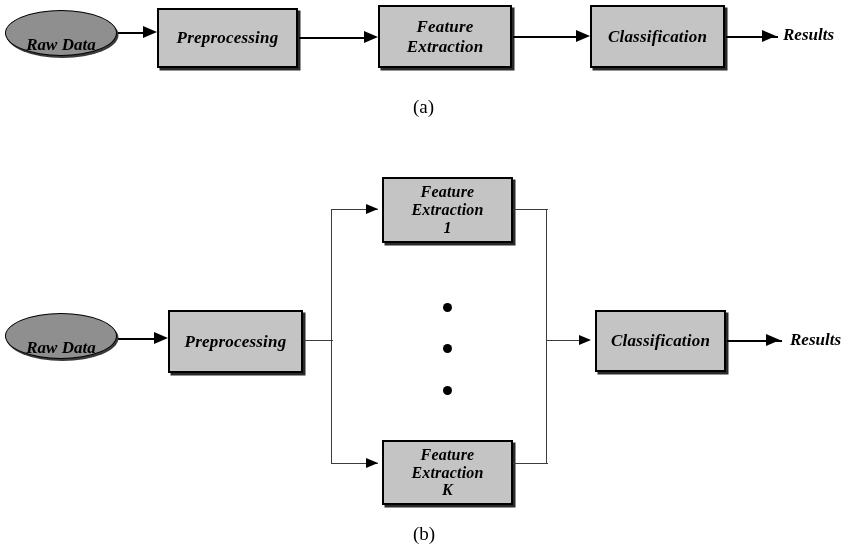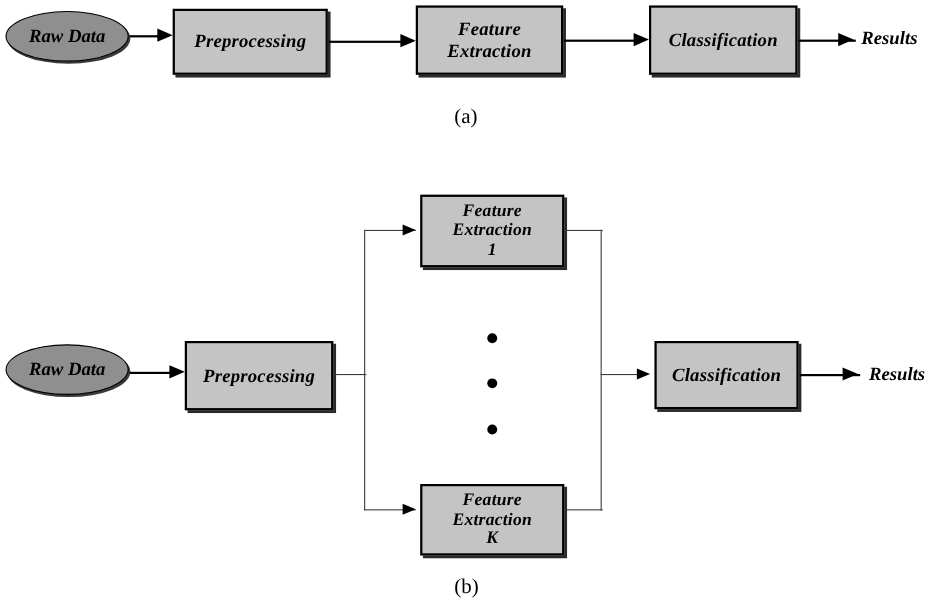--- a/index.html
+++ b/index.html
@@ -42,21 +42,21 @@
     display: block;
   }
   
   .node-ellipse {
     position: absolute;
     box-sizing: border-box;
     background: #8f8f8f;
     border: 1.6px solid #000000;
     border-radius: 50%;
     display: flex;
-    align-items: center;
+    align-items: flex-end;
     justify-content: center;
     font-style: italic;
     font-weight: bold;
     color: #000000;
     box-shadow: 1.5px 2px 0 0 #3a3a3a;
   }
   
   .free-text {
     position: absolute;
     font-style: italic;

